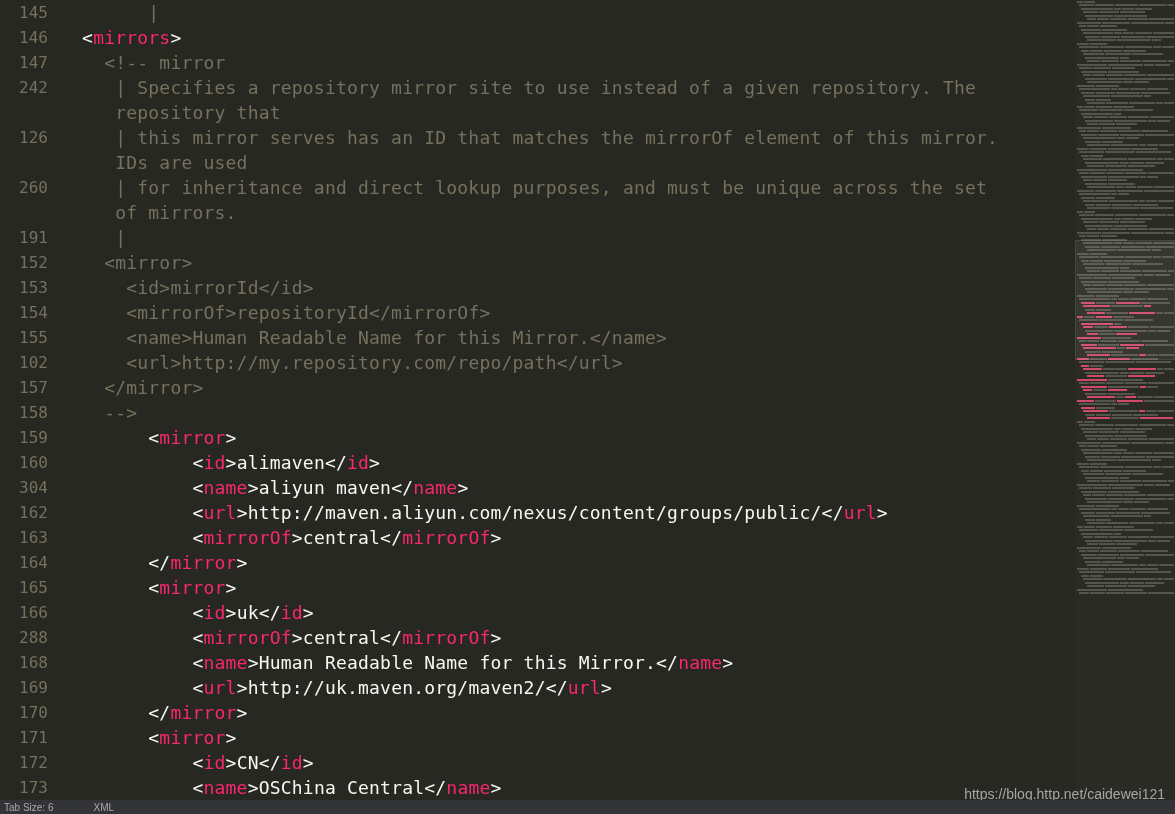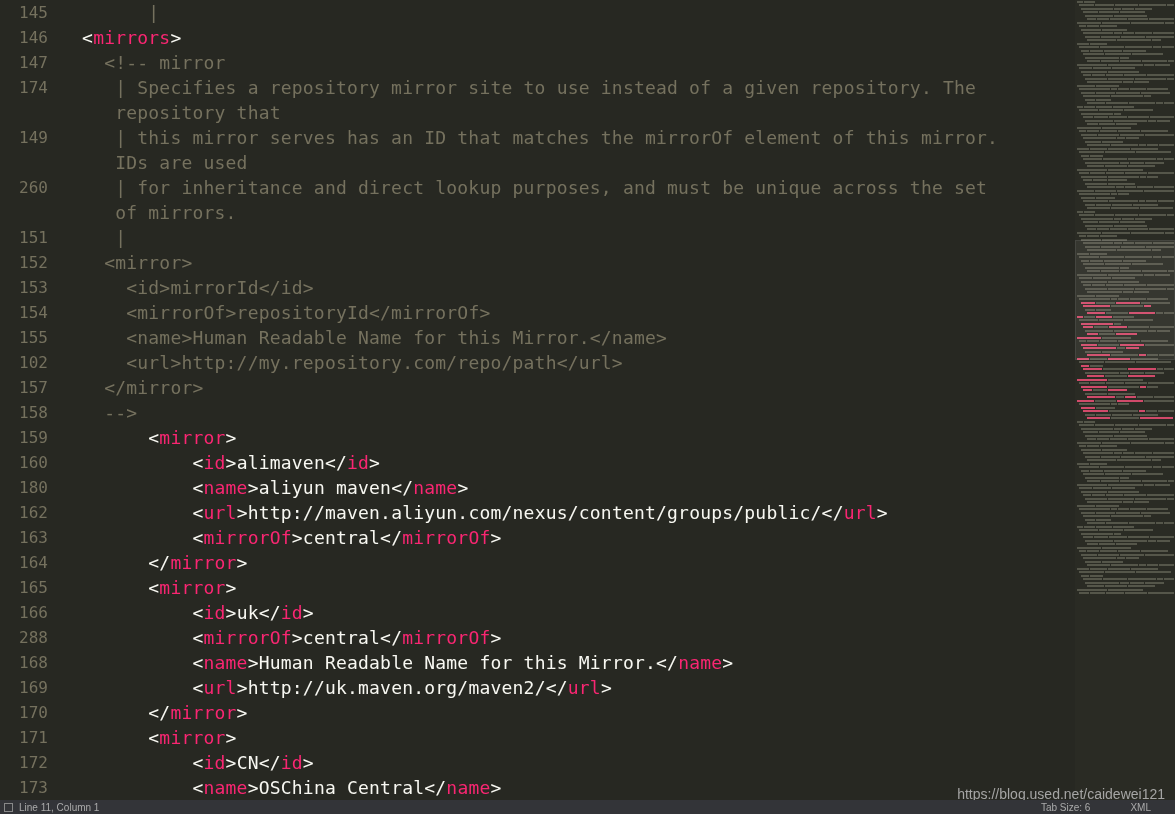--- a/index.html
+++ b/index.html
@@ -101,37 +101,37 @@
   }
 </style>
 </head>
 <body>
 
 <div class="editor-area">
   <div class="gutter" id="gutter">
       <div class="ln">145</div>
       <div class="ln">146</div>
       <div class="ln">147</div>
-      <div class="ln">174</div>
+      <div class="ln">242</div>
       <div class="ln">&nbsp;</div>
-      <div class="ln">149</div>
+      <div class="ln">126</div>
       <div class="ln">&nbsp;</div>
       <div class="ln">260</div>
       <div class="ln">&nbsp;</div>
-      <div class="ln">151</div>
+      <div class="ln">191</div>
       <div class="ln">152</div>
       <div class="ln">153</div>
       <div class="ln">154</div>
       <div class="ln">155</div>
       <div class="ln">102</div>
       <div class="ln">157</div>
       <div class="ln">158</div>
       <div class="ln">159</div>
       <div class="ln">160</div>
-      <div class="ln">180</div>
+      <div class="ln">304</div>
       <div class="ln">162</div>
       <div class="ln">163</div>
       <div class="ln">164</div>
       <div class="ln">165</div>
       <div class="ln">166</div>
       <div class="ln">288</div>
       <div class="ln">168</div>
       <div class="ln">169</div>
       <div class="ln">170</div>
       <div class="ln">171</div>
@@ -1073,24 +1073,20 @@
     <div class="minimap-line" style="padding-left: 4px;">
       <span class="minimap-seg mm-gray" style="width: 13px;"></span>
       <span class="minimap-seg mm-gray" style="width: 18px;"></span>
       <span class="minimap-seg mm-gray" style="width: 23px;"></span>
       <span class="minimap-seg mm-gray" style="width: 28px;"></span>
       <span class="minimap-seg mm-gray" style="width: 33px;"></span>
     </div>
     <div class="mm-highlight" style="top: 240px;"></div>
   </div>
 
-<div class="watermark">https://blog.used.net/caidewei121</div>
+<div class="watermark">https://blog.http.net/caidewei121</div>
 
 <div class="statusbar">
-  <div class="status-left">
-    <span class="status-box"></span>
-    <span>Line 11, Column 1</span>
-  </div>
   <div class="status-right">
     <span>Tab Size: 6</span>
     <span>XML</span>
   </div>
 </div>
 
 </body></html>

